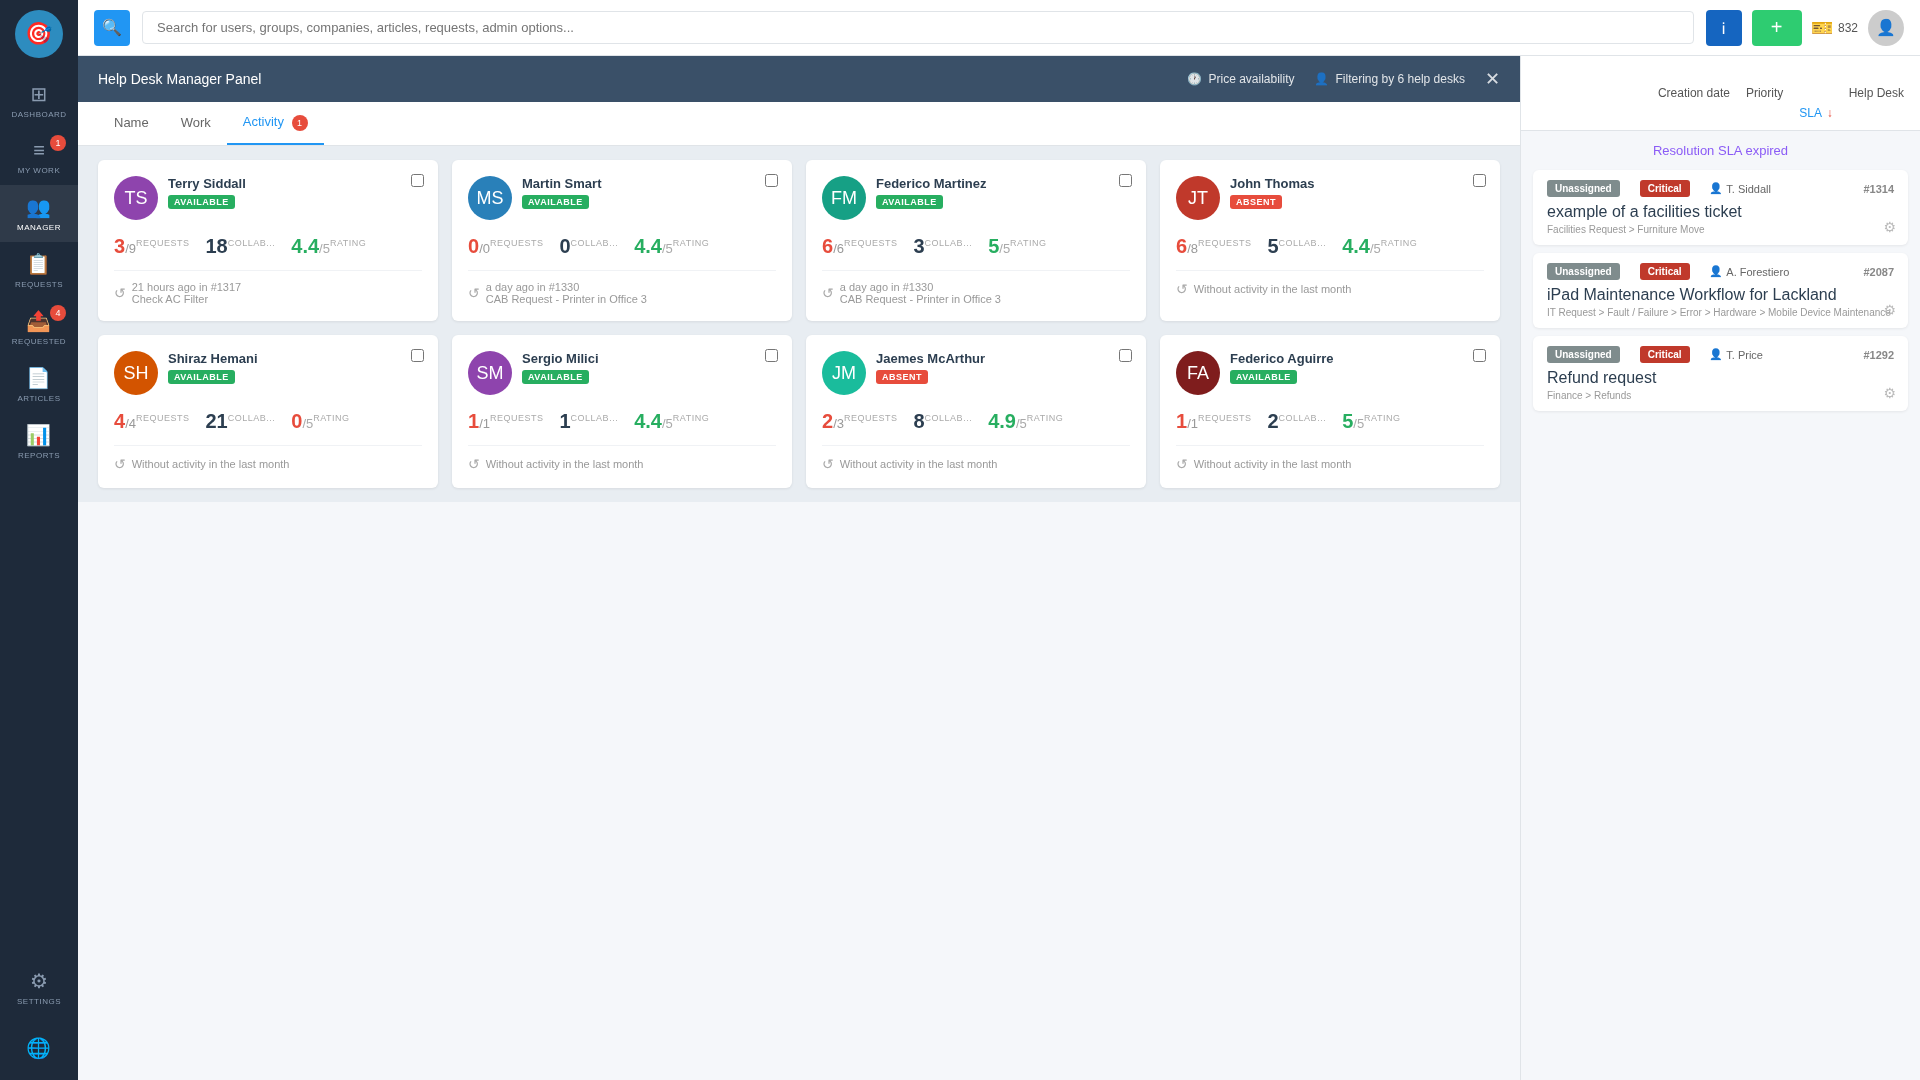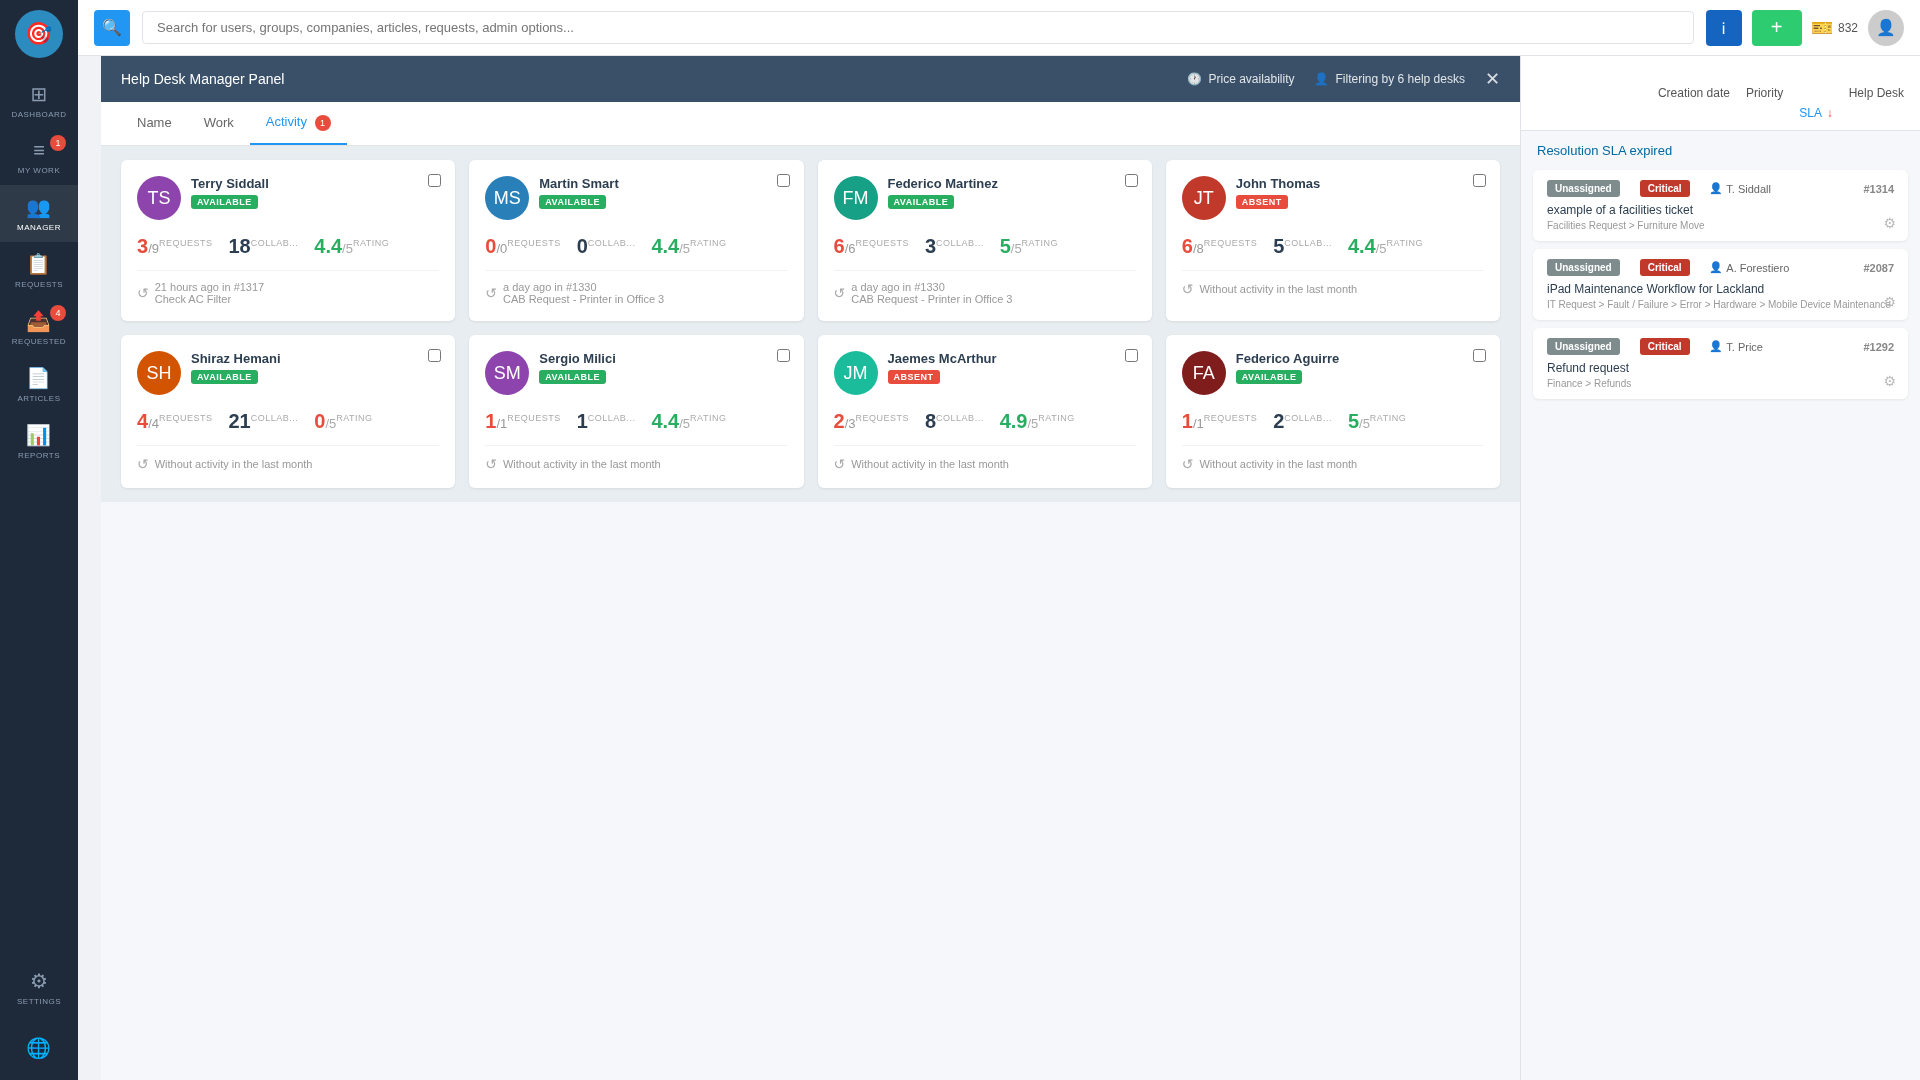--- a/index.html
+++ b/index.html
@@ -107,21 +107,20 @@
       display: flex;
       overflow: hidden;
     }
 
     
     .panel {
       flex: 1;
       background: #f5f7fa;
       overflow-y: auto;
       padding: 0;
-      margin-left: 23px;
     }
 
     
     .panel-header {
       background: #3a5068;
       color: white;
       padding: 12px 20px;
       display: flex;
       align-items: center;
       justify-content: space-between;
@@ -241,22 +240,22 @@
     }
     .sort-item { cursor: pointer; color: #555; }
     .sort-item.active { color: #2196f3; font-weight: 500; margin-top: 40px; }
     .sort-arrow { color: #e74c3c; margin-left: 2px; }
 
     
     .sla-header {
       padding: 12px 16px;
       font-size: 13px;
       font-weight: 500;
-      color: #0369a1;
-      text-align: left;
+      color: #8b5cf6;
+      text-align: center;
     }
 
     
     .ticket-cards { padding: 0 12px; display: flex; flex-direction: column; gap: 8px; }
     .ticket-card {
       background: white;
       border-radius: 6px;
       padding: 10px 14px;
       box-shadow: 0 1px 3px rgba(0,0,0,0.07);
       position: relative;
@@ -265,21 +264,21 @@
     .ticket-badge {
       font-size: 10px; font-weight: 700;
       padding: 3px 8px;
       border-radius: 3px;
       cursor: pointer;
     }
     .badge-unassigned { background: #7f8c8d; color: white; }
     .badge-critical { background: #c0392b; color: white; text-align: right; }
     .ticket-assignee { font-size: 11px; color: #666; display: flex; align-items: center; gap: 3px; }
     .ticket-id { margin-left: auto; font-size: 11px; color: #888; font-weight: 600; }
-    .ticket-title { font-size: 12px; font-weight: 500; color: #2c3e50; margin-bottom: 3px; }
+    .ticket-title { font-size: 16px; font-weight: 500; color: #2c3e50; margin-bottom: 3px; }
     .ticket-path { font-size: 10px; color: #999; }
     .ticket-gear { position: absolute; bottom: 10px; right: 12px; color: #bbb; font-size: 14px; cursor: pointer; }
   </style>
 </head>
 <body>
 
 <div class="sidebar">
   <div class="sidebar-logo">🎯</div>
 
   <div class="sidebar-item">

